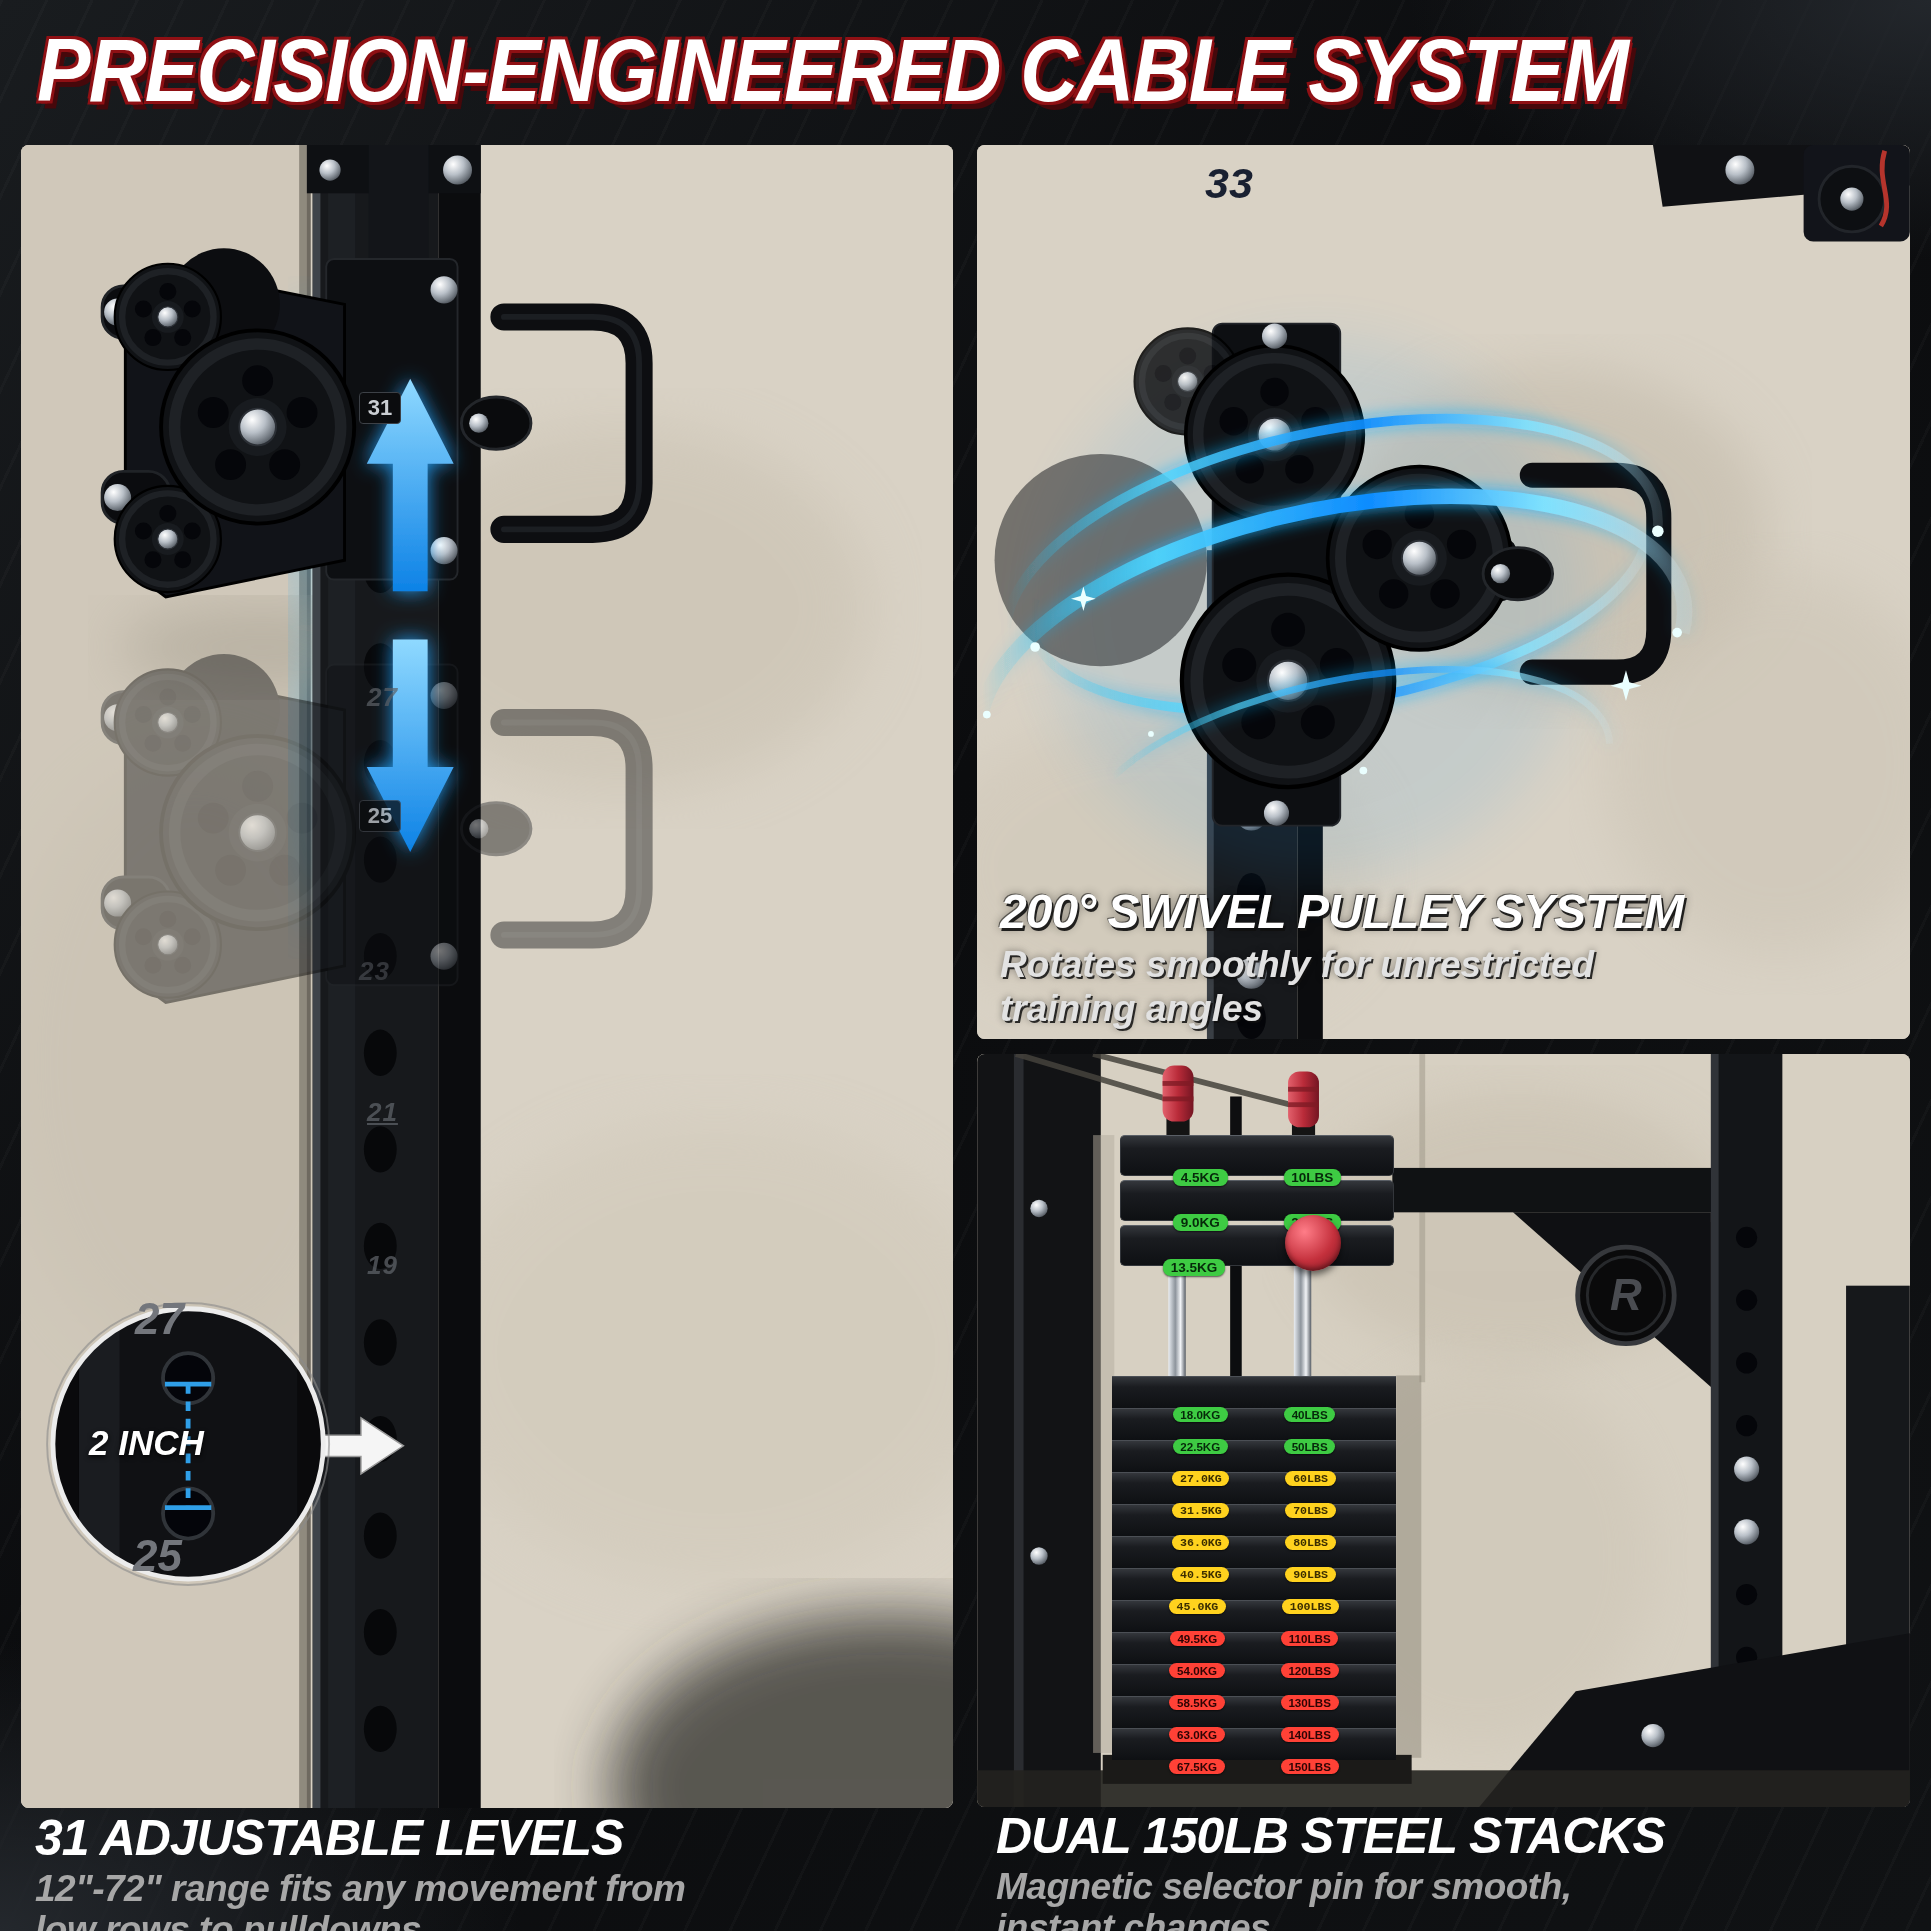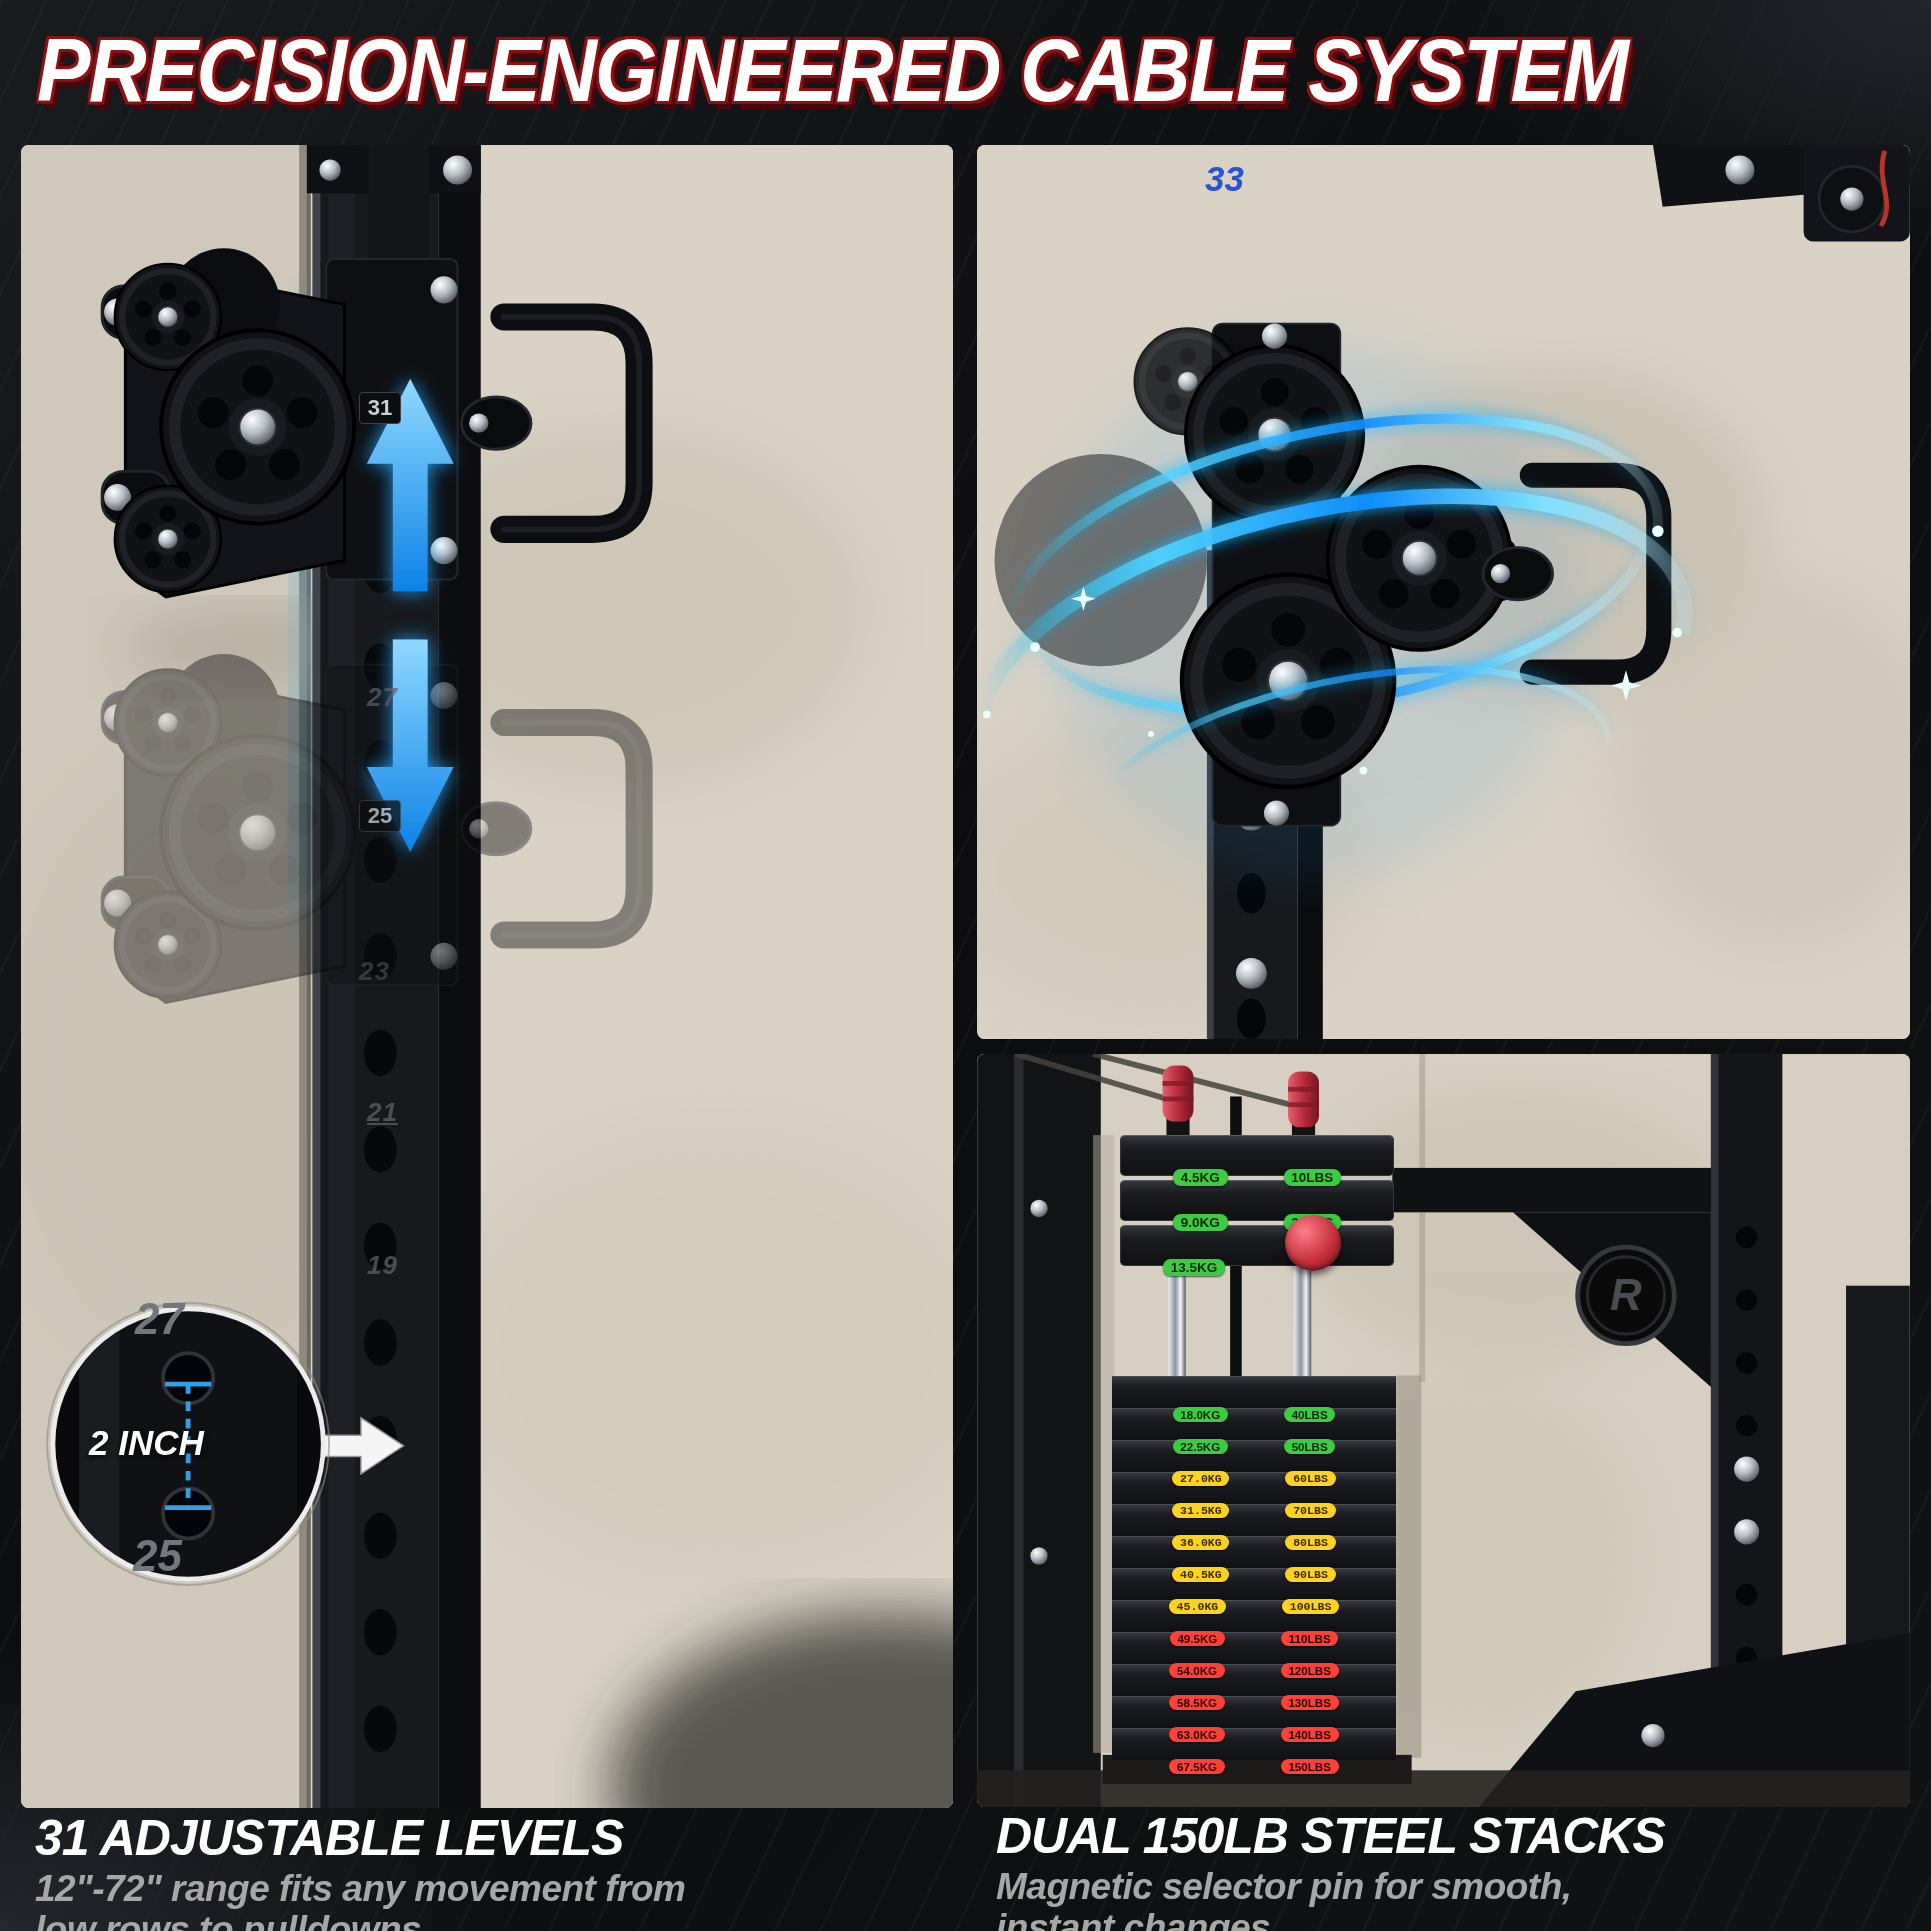--- a/index.html
+++ b/index.html
@@ -47,22 +47,22 @@
   #cap-adjust{left:35px;top:1813px;}
   #cap-stacks{left:996px;top:1811px;}
 
   
   .photo-caption{position:absolute;left:23px;top:742px;font-style:italic;font-weight:bold;z-index:5;}
   .photo-caption .h{font-size:48px;line-height:1.05;color:#fff;letter-spacing:-1px;
     text-shadow:1.9px 2.9px 0 rgba(15,15,15,.9),-1px -1px 0 rgba(15,15,15,.55),0 0 9.7px rgba(0,0,0,.45);}
   .photo-caption .s{font-size:37px;line-height:1.18;color:#e2e2e2;margin-top:5.8px;
     text-shadow:1.9px 1.9px 0 rgba(15,15,15,.85),0 0 7.7px rgba(0,0,0,.4);}
 
-  #wall-number{position:absolute;left:228px;top:13.5px;font-size:35px;font-weight:bold;font-style:italic;
-    color:#1d4ed8;opacity:.95;z-index:2;}
+  #wall-number{position:absolute;left:228px;top:13.5px;font-size:43px;font-weight:bold;font-style:italic;
+    color:#0f172a;opacity:.95;z-index:2;}
 
   
   .mini-stack{position:absolute;left:143px;top:81px;width:274px;z-index:3;}
   .main-stack{position:absolute;left:135px;top:322px;width:284px;z-index:3;}
   .plate{display:flex;align-items:center;justify-content:center;gap:56px;
     background:linear-gradient(180deg,#34373c 0%,#1a1c20 32%,#0e1013 100%);
     border-top:1px solid #4b4f55;}
   .mini-stack .plate{height:41px;margin-bottom:3.9px;border-radius:4.8px;border:1px solid #33363b;border-top-color:#5a5f66;}
   .mini-stack .plate.single{justify-content:flex-start;padding-left:42px;}
   .main-stack .plate{height:32px;}
@@ -317,20 +317,27 @@
         <circle cx="725" cy="505" r="5"></circle>
           <circle cx="400" cy="648" r="4"></circle>
           <circle cx="180" cy="610" r="3"></circle>
         <path transform="translate(672,560)" d="M0,-16 L3.5,-3.5 L16,0 L3.5,3.5 L0,16 L-3.5,3.5 L-16,0 L-3.5,-3.5 Z"></path>
         <path transform="translate(110,470) scale(.8)" d="M0,-16 L3.5,-3.5 L16,0 L3.5,3.5 L0,16 L-3.5,3.5 L-16,0 L-3.5,-3.5 Z"></path>
       </g>
     </svg>
 
     <span id="wall-number">33</span>
 
+    <div class="photo-caption">
+      <div class="h">200° SWIVEL PULLEY SYSTEM</div>
+      <div class="s">
+        <span>Rotates smoothly for unrestricted</span><br>
+        <span>training angles</span>
+      </div>
+    </div>
   </section>
 
   <section class="panel" id="panel-stacks">
     <svg width="100%" height="100%" viewBox="0 0 966 780">
       <defs>
         <radialGradient id="chr3" cx="35%" cy="30%" r="80%">
           <stop offset="0" stop-color="#ffffff"></stop>
             <stop offset=".45" stop-color="#b9c0c8"></stop>
           <stop offset=".8" stop-color="#6f767e"></stop>
             <stop offset="1" stop-color="#41464d"></stop>

